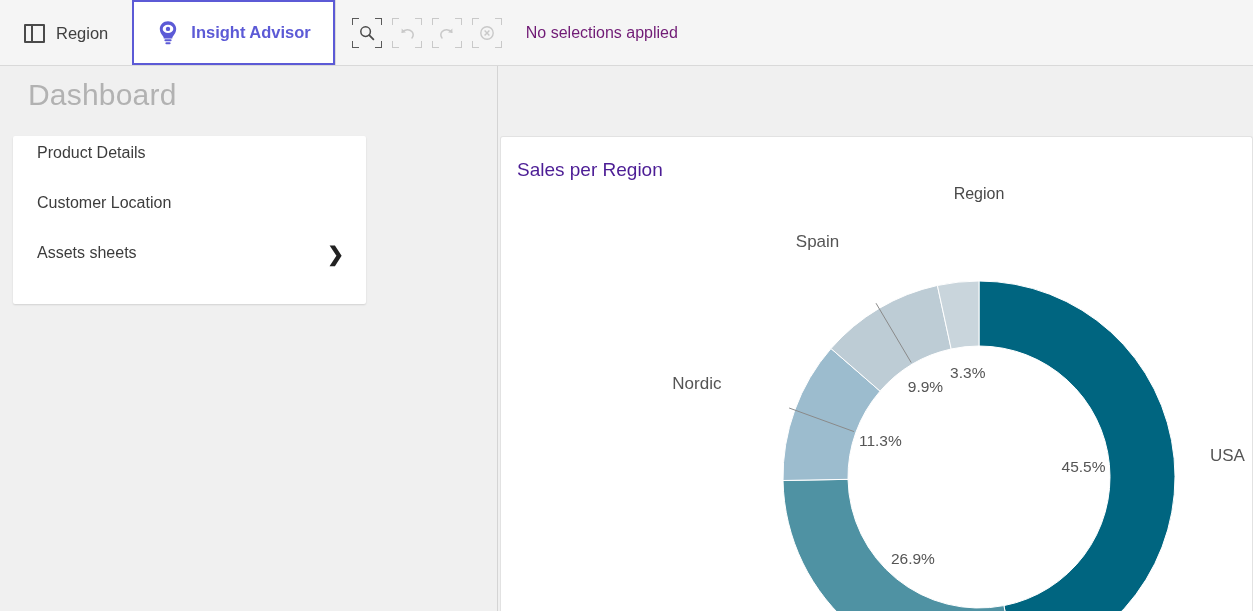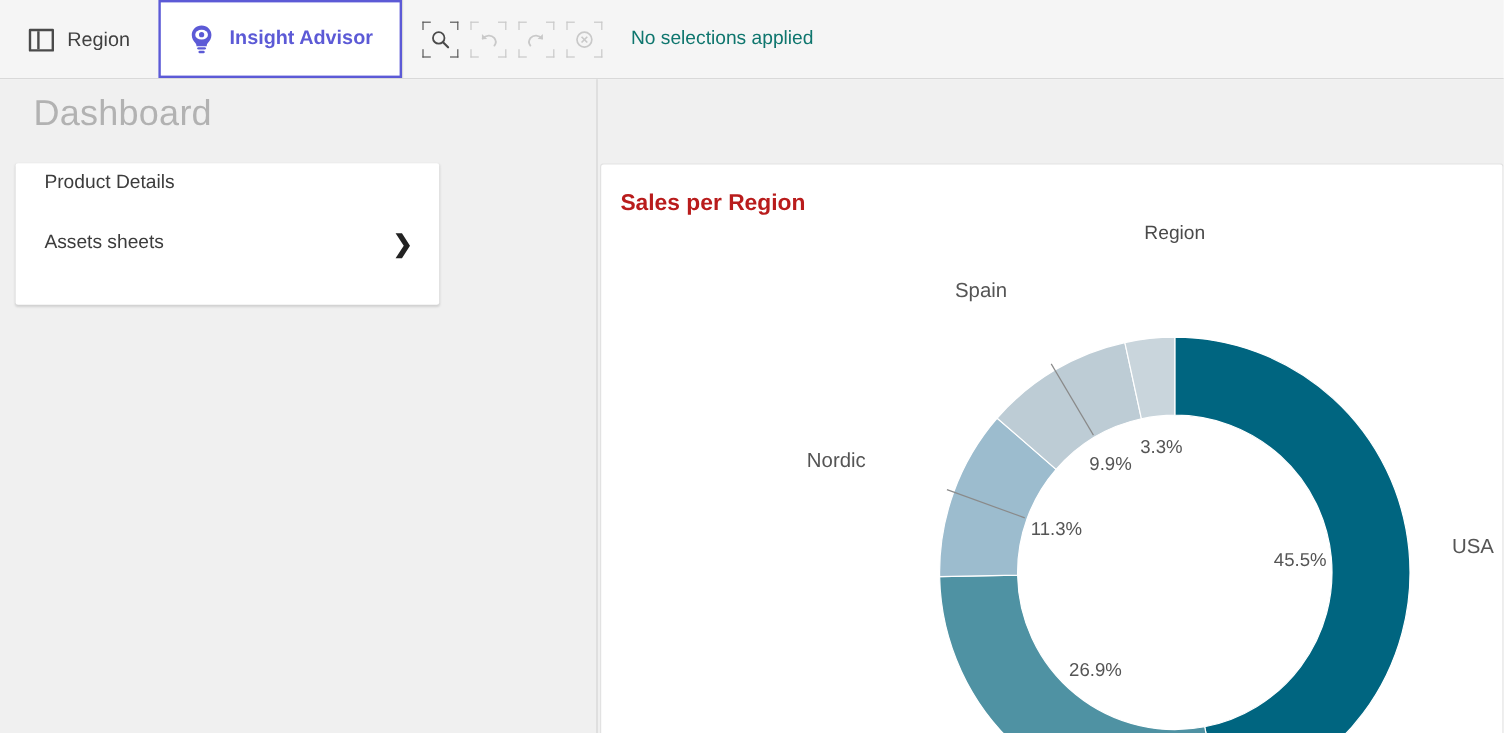--- a/index.html
+++ b/index.html
@@ -74,21 +74,21 @@
   }
   .sel-btn.disabled .corner-box i { border-color: #c9c9c9; }
   .corner-box i:nth-child(1){ left:0; top:0; border-left-width:1.4px; border-top-width:1.4px; }
   .corner-box i:nth-child(2){ right:0; top:0; border-right-width:1.4px; border-top-width:1.4px; }
   .corner-box i:nth-child(3){ left:0; bottom:0; border-left-width:1.4px; border-bottom-width:1.4px; }
   .corner-box i:nth-child(4){ right:0; bottom:0; border-right-width:1.4px; border-bottom-width:1.4px; }
 
   .sel-status {
     margin-left: 16px;
     font-size: 16px;
-    color: #0f766e;
+    color: #701a75;
     white-space: nowrap;
   }
 
   
   .workspace {
     position: absolute; top: 66px; left: 0;
     width: 1253px; height: 545px;
     background: #f0f0f0;
   }
 
@@ -139,22 +139,22 @@
     position: absolute; left: 1px; top: 70px;
     width: 753px; height: 560px;
     background: #ffffff;
     border: 1px solid #e2e2e2;
     border-bottom: none;
     border-radius: 3px 3px 0 0;
     overflow: hidden;
   }
   .chart-title {
     position: absolute; left: 16px; top: 22px;
-    font-size: 19px; font-weight: 700;
-    color: #b91c1c;
+    font-size: 19px; font-weight: 400;
+    color: #4c1d95;
   }
   .chart-svg { position: absolute; left: 0; top: 0; }
 
   .dim-label {
     font-size: 16px; fill: #4a4a4a;
     font-family: "Liberation Sans", sans-serif;
   }
   .cat-label {
     font-size: 17px; fill: #555;
     font-family: "Liberation Sans", sans-serif;
@@ -249,20 +249,23 @@
 </div>
 
 <div class="workspace">
 
   <div class="left-pane">
     <div class="page-title">Dashboard</div>
 
     <div class="sheet-card">
       <div class="sheet-item">
         <span>Product Details</span>
+      </div>
+      <div class="sheet-item">
+        <span>Customer Location</span>
       </div>
       <div class="sheet-item">
         <span>Assets sheets</span>
         <span class="chev">❯</span>
       </div>
     </div>
   </div>
 
   <div class="right-pane">
     <div class="chart-card">

